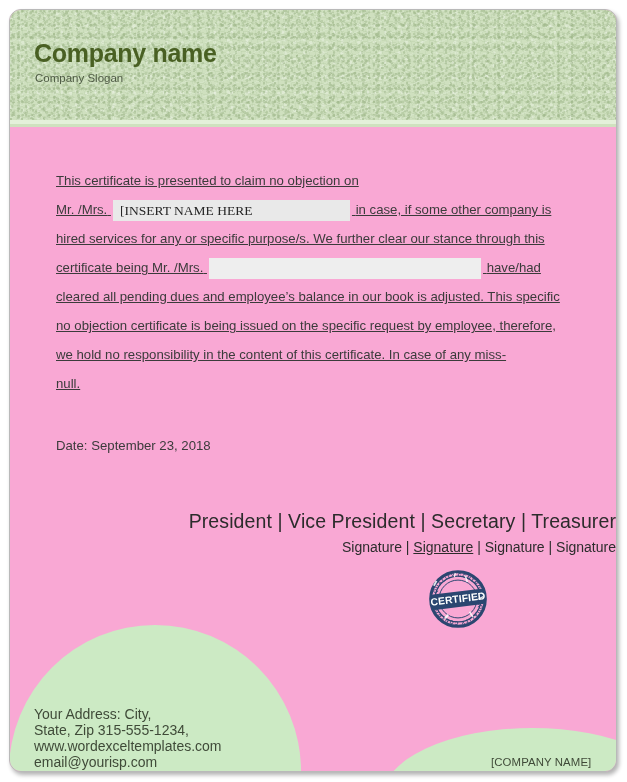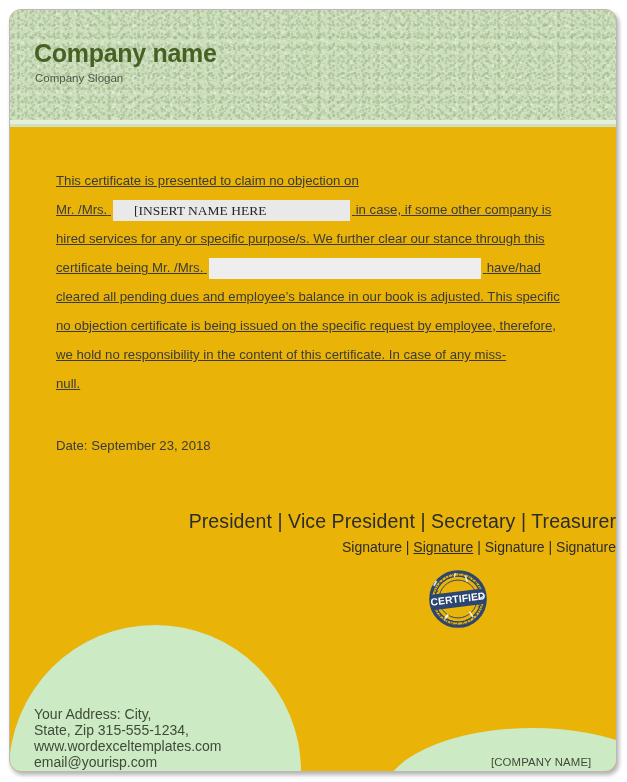--- a/index.html
+++ b/index.html
@@ -15,21 +15,21 @@
     overflow: hidden;
   }
 
   
   .page {
     position: absolute;
     left: 9px;
     top: 9px;
     width: 608px;
     height: 763px;
-    background: #eab308;
+    background: #f9a8d4;
     border-radius: 12px;
     border: 1px solid #b9b9b9;
     box-shadow: 2px 3px 4px rgba(0,0,0,0.30);
     overflow: hidden;
     box-sizing: border-box;
   }
 
   
   .header {
     position: absolute;
@@ -130,21 +130,21 @@
     vertical-align: middle;
     height: 21px;
     line-height: 21px;
     margin: 0 2px;
   }
   .field-name {
     width: 237px;
     font-family: "Liberation Serif", serif;
     font-size: 13.5px;
     color: #262626;
-    padding-left: 21px;
+    padding-left: 7px;
     box-sizing: border-box;
   }
   .field-blank {
     width: 272px;
     background: #eeeeee;
   }
 
   .date-line {
     position: absolute;
     left: 46px;

